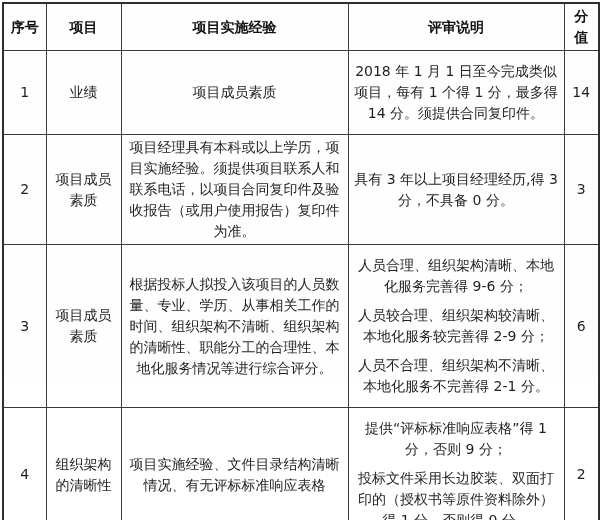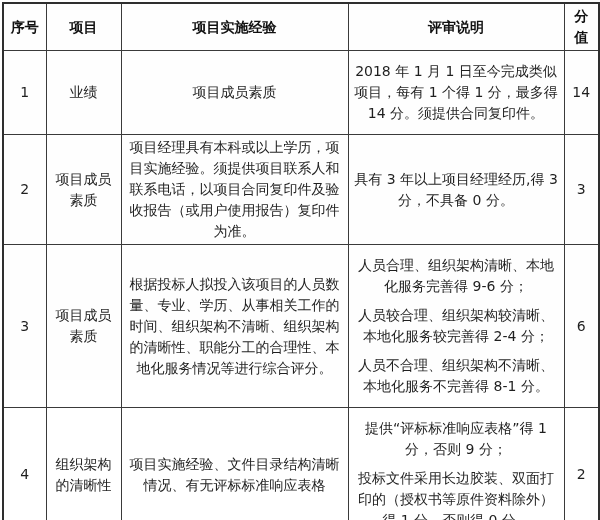--- a/index.html
+++ b/index.html
@@ -88,22 +88,22 @@
           <div class="para">具有 3 年以上项目经理经历,得 3 分，不具备 0 分。</div>
         </td>
         <td class="score-cell">3</td>
       </tr>
       <tr class="r3">
         <td>3</td>
         <td>项目成员素质</td>
         <td>根据投标人拟投入该项目的人员数量、专业、学历、从事相关工作的时间、组织架构不清晰、组织架构的清晰性、职能分工的合理性、本地化服务情况等进行综合评分。</td>
         <td>
           <div class="para">人员合理、组织架构清晰、本地化服务完善得 9-6 分；</div>
-          <div class="para">人员较合理、组织架构较清晰、本地化服务较完善得 2-4 分；</div>
-          <div class="para">人员不合理、组织架构不清晰、本地化服务不完善得 8-1 分。</div>
+          <div class="para">人员较合理、组织架构较清晰、本地化服务较完善得 2-9 分；</div>
+          <div class="para">人员不合理、组织架构不清晰、本地化服务不完善得 2-1 分。</div>
         </td>
         <td class="score-cell">6</td>
       </tr>
       <tr class="r4">
         <td>4</td>
         <td>组织架构的清晰性</td>
         <td>项目实施经验、文件目录结构清晰情况、有无评标标准响应表格</td>
         <td>
           <div class="para">提供“评标标准响应表格”得 1 分，否则 9 分；</div>
           <div class="para">投标文件采用长边胶装、双面打印的（授权书等原件资料除外）得 1 分，否则得 0 分。</div>

